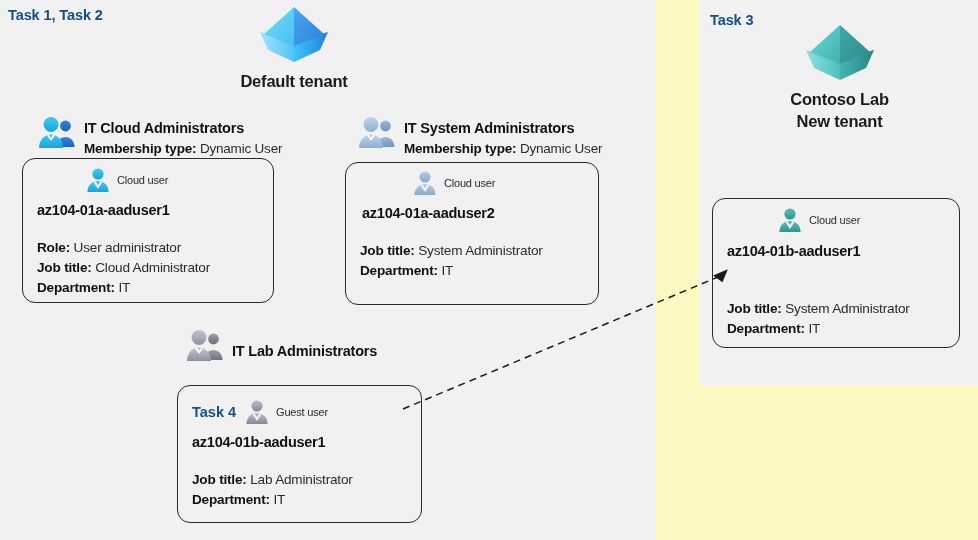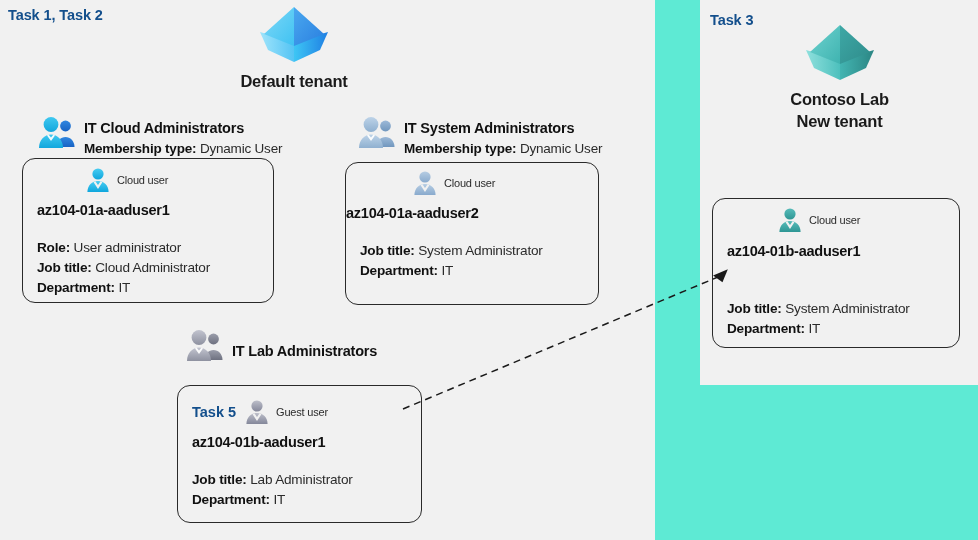--- a/index.html
+++ b/index.html
@@ -6,21 +6,21 @@
   html, body {
     margin: 0; padding: 0;
     width: 978px; height: 540px;
     background: #ffffff;
     font-family: "Liberation Sans", sans-serif;
     overflow: hidden;
   }
   #stage {
     position: relative;
     width: 978px; height: 540px;
-    background: #5eead4;
+    background: #fef9c3;
   }
 
   
   .panel {
     position: absolute;
     background: #f1f1f1;
   }
   #panel-left  { left: 0px;   top: 0px; width: 655px; height: 540px; }
   #panel-right { left: 700px; top: 0px; width: 278px; height: 385px; }
 
@@ -288,30 +288,30 @@
             <stop offset="0" stop-color="#b6cde3"></stop>
               <stop offset="1" stop-color="#89aacd"></stop>
           </linearGradient>
         </defs>
         <circle cx="13" cy="7" r="5.6" fill="url(#u2)"></circle>
         <path d="M2.4 25c0-6.6 4.8-11 10.6-11s10.6 4.4 10.6 11z" fill="url(#u2)"></path>
         <path d="M8.6 15.3 L13 22 L17.4 15.3 L15.6 14.3 L13 17.9 L10.4 14.3 Z" fill="#f1f1f1"></path>
       </svg>
       <span class="ctype">Cloud user</span>
     </div>
-    <div class="card-upn" style="left:0; top:42px;text-align:right;">az104-01a-aaduser2</div>
+    <div class="card-upn" style="left:16px; top:42px;text-align:right;">az104-01a-aaduser2</div>
     <div class="card-props" style="left:14px; top:78px;">
       <div><b>Job title:</b> <span>System Administrator</span></div>
       <div><b>Department:</b> <span>IT</span></div>
     </div>
   </div>
 
   <div class="card" style="left:177px; top:385px; width:245px; height:138px;">
     <div class="card-head" style="left:14px; top:13px;">
-      <span class="ctask">Task 5</span>
+      <span class="ctask">Task 4</span>
       <svg width="26" height="26" viewBox="0 0 26 26">
         <defs>
           <linearGradient id="u3" x1="0" y1="0" x2="0" y2="1">
             <stop offset="0" stop-color="#bdbfca"></stop>
               <stop offset="1" stop-color="#84879a"></stop>
           </linearGradient>
         </defs>
         <circle cx="13" cy="7" r="5.6" fill="url(#u3)"></circle>
         <path d="M2.4 25c0-6.6 4.8-11 10.6-11s10.6 4.4 10.6 11z" fill="url(#u3)"></path>
         <path d="M8.6 15.3 L13 22 L17.4 15.3 L15.6 14.3 L13 17.9 L10.4 14.3 Z" fill="#f1f1f1"></path>

